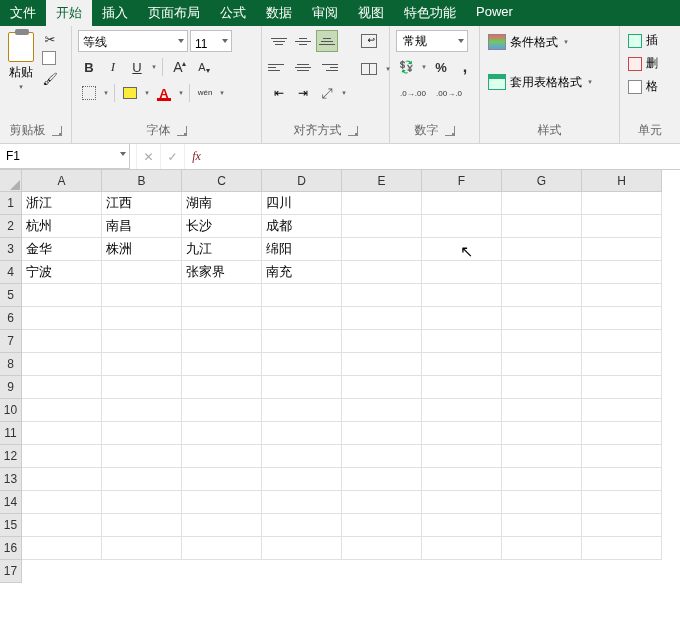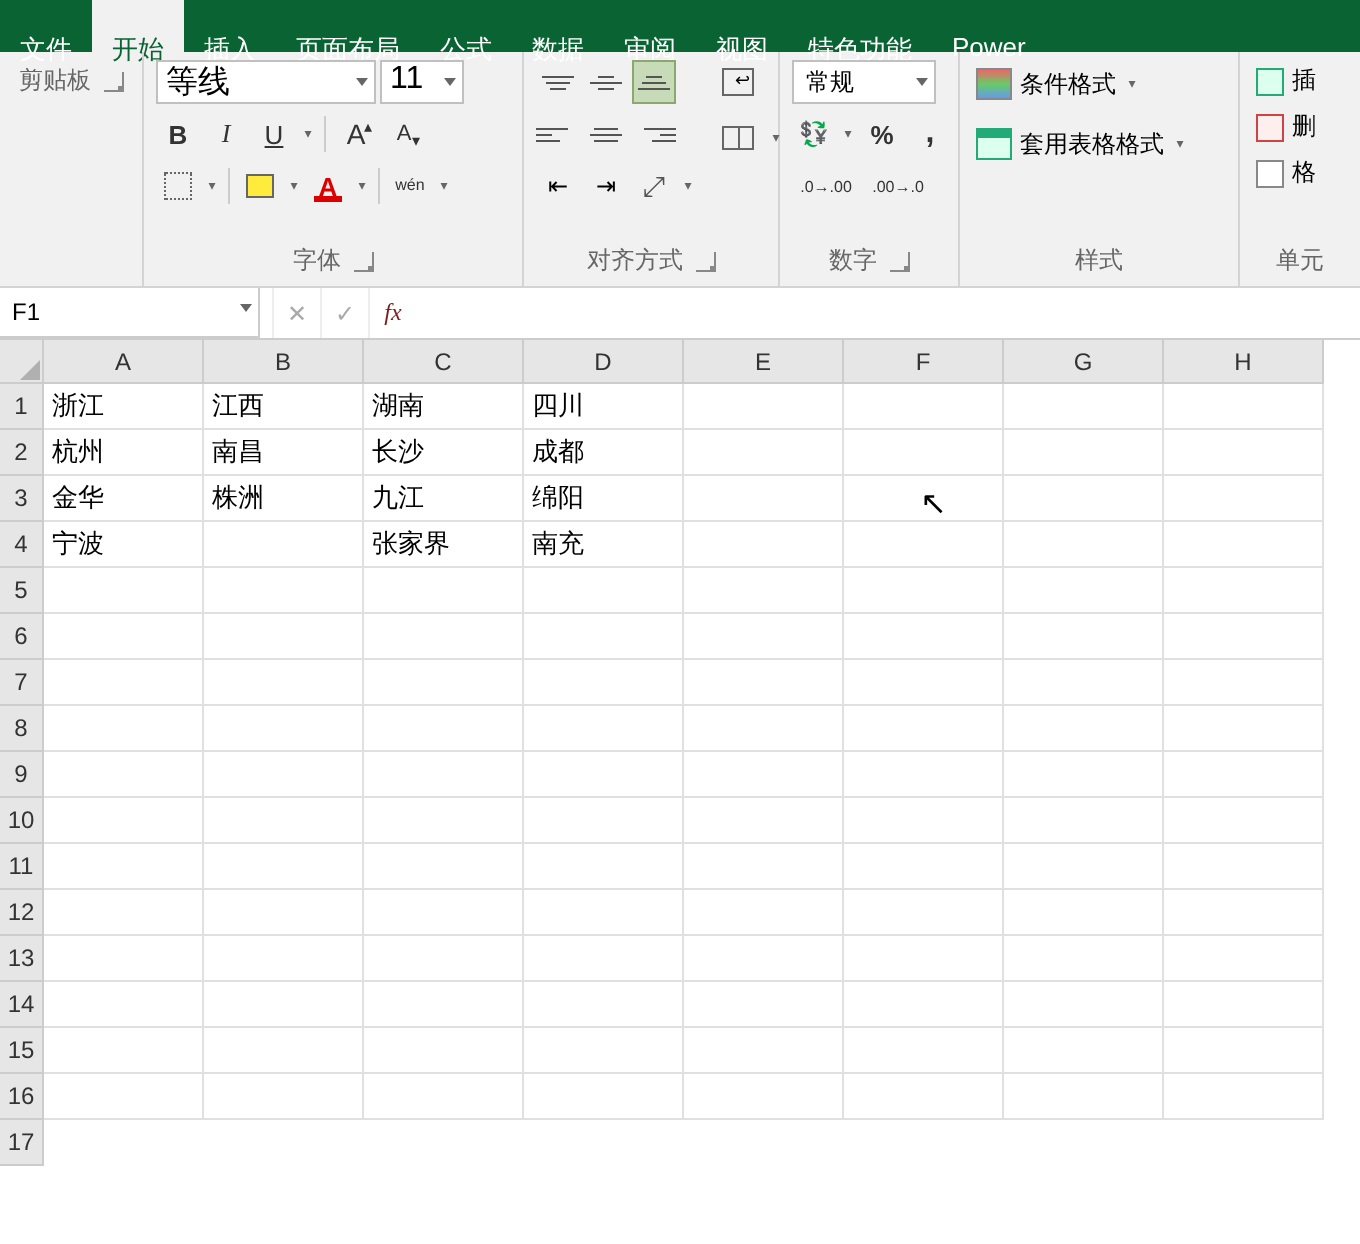--- a/index.html
+++ b/index.html
@@ -1,20 +1,20 @@
 <!DOCTYPE html>
 <html><head>
 <meta charset="utf-8">
 <style>
 * { box-sizing: border-box; margin: 0; padding: 0; font-family: "Microsoft YaHei", sans-serif; }
 body { width: 680px; height: 622px; overflow: hidden; background: #fff; font-size: 12px; }
 
 
 .tab-bar { background: #0a6332; display: flex; height: 26px; color: #fff; }
-.tab { padding: 16px 10px; cursor: pointer; font-size: 13px; }
+.tab { padding: 4px 10px; cursor: pointer; font-size: 13px; }
 .tab.active { background: #f1f1f1; color: #0a6332; }
 
 
 .ribbon { background: #f1f1f1; display: flex; border-bottom: 1px solid #d4d4d4; height: 118px; }
 .group { border-right: 1px solid #d4d4d4; display: flex; flex-direction: column; padding: 4px 6px 0 6px; }
 .group-body { flex: 1; display: flex; align-items: flex-start; gap: 4px; }
 .group-label { text-align: center; color: #666; font-size: 12px; padding: 2px 0 4px 0; display:flex; justify-content:center; align-items:center; gap:6px;}
 .launcher { width:10px; height:10px; border:1px solid #888; border-top:none; border-left:none; position:relative; cursor:pointer;}
 .launcher::after{content:"";position:absolute;right:-1px;bottom:-1px;width:3px;height:3px;background:#888;}
 
@@ -25,21 +25,21 @@
 .paste-big { display:flex; flex-direction:column; align-items:center; gap:2px; cursor:pointer; padding:2px;}
 .paste-board { width:26px; height:30px; background:#fff; border:1px solid #b8860b; border-radius:2px; position:relative;}
 .paste-board::before{content:"";position:absolute;top:-4px;left:6px;width:14px;height:6px;background:#888;border-radius:2px;}
 .icon-btn { width:20px; height:18px; display:flex; align-items:center; justify-content:center; cursor:pointer; border-radius:2px;}
 .scissors::before{content:"✂";color:#333;font-size:13px;}
 .copy-icon{width:12px;height:12px;border:1px solid #888;background:#fff;position:relative;}
 .copy-icon::after{content:"";position:absolute;top:-3px;left:-3px;width:12px;height:12px;border:1px solid #888;background:#fff;}
 .brush::before{content:"🖌";font-size:12px;}
 
 
-.font-select{border:1px solid #c0c0c0;background:#fff;height:22px;padding:0 14px 0 4px;position:relative;cursor:pointer;font-size:16px;display:flex;align-items:flex-start;}
+.font-select{border:1px solid #c0c0c0;background:#fff;height:22px;padding:0 14px 0 4px;position:relative;cursor:pointer;font-size:12px;display:flex;align-items:flex-end;}
 .font-select.name{width:110px;}
 .font-select.size{width:42px;}
 .dd-arrow{position:absolute;right:3px;top:8px;width:0;height:0;border-left:3px solid transparent;border-right:3px solid transparent;border-top:4px solid #666;}
 .sq-btn{width:22px;height:22px;border:1px solid transparent;display:flex;align-items:center;justify-content:center;cursor:pointer;font-size:13px;color:#333;position:relative;}
 .bold{font-weight:bold;}
 .italic{font-style:italic;font-family:serif;}
 .underline{text-decoration:underline;}
 .fontsize-up::before{content:"A";font-size:14px;}
 .fontsize-up::after{content:"▴";font-size:8px;position:absolute;top:2px;right:2px;}
 .fontsize-down::before{content:"A";font-size:11px;}
@@ -120,20 +120,34 @@
   <div class="tab">数据</div>
   <div class="tab">审阅</div>
   <div class="tab">视图</div>
   <div class="tab">特色功能</div>
   <div class="tab">Power</div>
 </div>
 
 <div class="ribbon">
 
   <div class="group" style="width:72px">
+    <div class="group-body">
+      <div class="paste-big">
+        <div class="paste-board"></div>
+        <span>粘贴</span>
+        <span class="mini-dd"></span>
+      </div>
+      <div class="col">
+        <div class="icon-btn scissors"></div>
+        <div class="icon-btn">
+            <div class="copy-icon"></div>
+          </div>
+        <div class="icon-btn brush"></div>
+      </div>
+    </div>
     <div class="group-label">
         <span>剪贴板</span>
         <span class="launcher"></span>
       </div>
   </div>
 
   <div class="group" style="width:190px">
     <div class="group-body col" style="gap:4px">
       <div class="row">
         <div class="font-select name">
@@ -256,21 +270,21 @@
         <div class="sq-btn dec-dec" style="width:34px"></div>
       </div>
     </div>
     <div class="group-label">
         <span>数字</span>
         <span class="launcher"></span>
       </div>
   </div>
 
   <div class="group" style="width:140px">
-    <div class="group-body col" style="gap:6px">
+    <div class="group-body col" style="gap:16px">
       <div class="style-row">
           <div class="cf-icon"></div>
           <span>条件格式</span>
           <span class="mini-dd"></span>
         </div>
       <div class="style-row">
           <div class="tbl-icon"></div>
           <span>套用表格格式</span>
           <span class="mini-dd"></span>
         </div>

